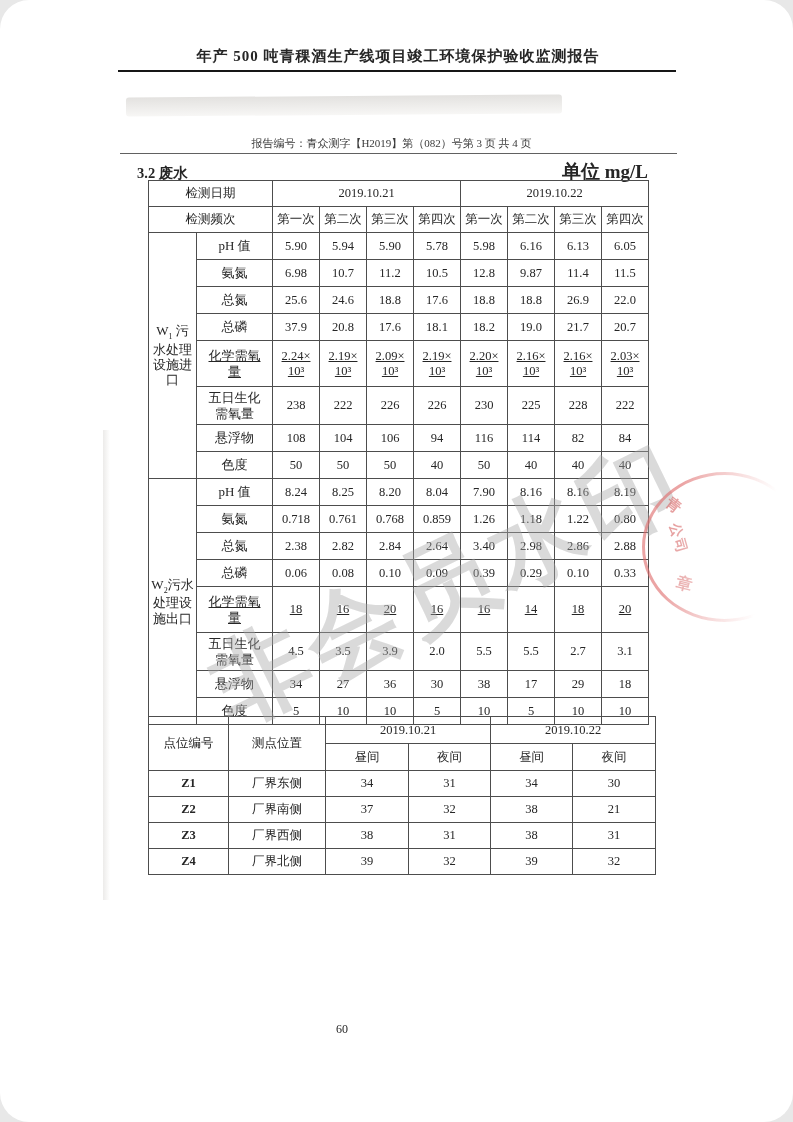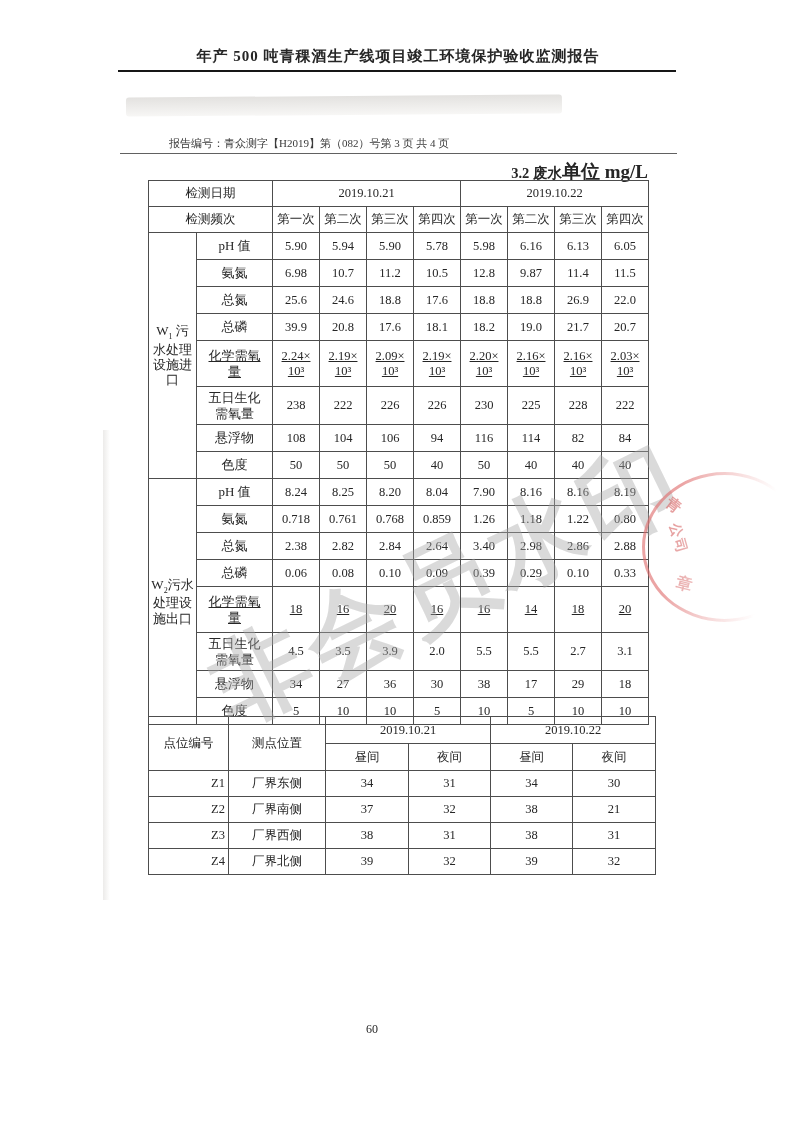--- a/index.html
+++ b/index.html
@@ -1,33 +1,33 @@
 <!DOCTYPE html>
 <html><head>
 <meta charset="utf-8">
 <style>
   html,body{margin:0;padding:0;background:#e8e8e8;}
   .sheet{
     position:relative;width:793px;height:1122px;margin:0 auto;
     background:#ffffff;overflow:hidden;
-    font-family:"Liberation Serif","DejaVu Serif",serif;color:#262626;
+    font-family:"Liberation Serif","DejaVu Serif",serif;color:#262626;border-radius:29px;
   }
   
   .doc-title{position:absolute;top:47px;left:120px;width:556px;text-align:center;
     font-size:15px;font-weight:bold;letter-spacing:1px;}
   .title-rule{position:absolute;top:70px;left:118px;width:558px;height:2px;background:#171717;}
   .scan-shadow-top{position:absolute;top:96px;left:126px;width:436px;height:19px;
     background:linear-gradient(#d7d5d2,#f4f3f1);opacity:.7;transform:rotate(-.4deg);border-radius:3px;}
   .scan-shadow-left{position:absolute;top:430px;left:103px;width:7px;height:470px;
     background:linear-gradient(to right,#d9d7d4,rgba(255,255,255,0));opacity:.5;}
   .report-row{position:absolute;top:136px;left:137px;width:509px;display:flex;
-    justify-content:flex-start;font-size:11px;color:#3a3a3a;margin-left:32px;}
+    justify-content:center;font-size:11px;color:#3a3a3a;}
   .report-underline{position:absolute;top:153px;left:120px;width:557px;height:1px;background:#3a3a3a;opacity:.8;}
   
-  .sec-row{position:absolute;display:flex;justify-content:flex-end;align-items:baseline;}
+  .sec-row{position:absolute;display:flex;justify-content:space-between;align-items:baseline;}
   .sec-row.s1{top:159px;left:137px;width:511px;}
   .sec-row.s2{top:689px;left:137px;width:518px;}
   .sec-heading{font-size:14.5px;font-weight:bold;}
   .sec-unit{font-size:19px;font-weight:bold;}
   
   table{border-collapse:collapse;table-layout:fixed;position:absolute;
     font-size:12.5px;color:#262626;}
   table,td,th{border:1px solid #4d4d4d;}
   table{border:1.5px solid #3c3c3c;}
   td{text-align:center;vertical-align:middle;padding:1px 3px;line-height:1.18;
@@ -36,38 +36,38 @@
   .noise-table{top:716px;left:148px;width:507px;}
   tr.hdr{height:26px;}
   tr.reg{height:27px;}
   tr.tall{height:46px;text-decoration:underline;}
   tr.med{height:38px;}
   tr.nhdr{height:27px;}
   tr.nreg{height:26px;}
   .group-cell{font-size:13px;padding:1px 2px;}
   .param{font-size:13px;padding:1px 6px;}
   sub{font-size:.62em;}
-  .noise-id{font-weight:normal;text-align:right;}
+  .noise-id{font-weight:bold;}
   
   .watermark{position:absolute;top:440px;left:148px;width:600px;height:290px;
     display:flex;align-items:center;justify-content:center;
     transform:rotate(-26deg);font-size:96px;font-weight:bold;letter-spacing:6px;
     color:#a9a9a9;opacity:.42;z-index:6;pointer-events:none;white-space:nowrap;}
   
   .stamp{position:absolute;top:472px;left:642px;width:165px;height:150px;z-index:7;
     pointer-events:none;
     -webkit-mask-image:linear-gradient(100deg,#000 22%,rgba(0,0,0,.35) 52%,transparent 72%);
     mask-image:linear-gradient(100deg,#000 22%,rgba(0,0,0,.35) 52%,transparent 72%);}
   .stamp-ring{position:absolute;inset:0;border:3px solid rgba(223,108,108,.62);border-radius:50%;}
   .stamp-frag{position:absolute;color:rgba(214,96,96,.6);font-weight:bold;}
   .stamp-frag.f1{left:24px;top:24px;font-size:15px;transform:rotate(38deg);}
   .stamp-frag.f2{left:20px;top:58px;font-size:14px;transform:rotate(74deg);letter-spacing:2px;}
   .stamp-frag.f3{left:34px;top:102px;font-size:16px;transform:rotate(14deg);}
   
-  .footer-page{position:absolute;top:1022px;left:0;width:684px;text-align:center;font-size:12px;padding-left:30px;}
+  .footer-page{position:absolute;top:1022px;left:0;width:684px;text-align:center;font-size:12px;}
 </style>
 </head>
 <body>
 
 <div class="sheet">
 
   <div class="doc-title">年产 500 吨青稞酒生产线项目竣工环境保护验收监测报告</div>
   <div class="title-rule"></div>
   <div class="scan-shadow-top"></div>
   <div class="scan-shadow-left"></div>
@@ -144,21 +144,21 @@
           <td>24.6</td>
           <td>18.8</td>
           <td>17.6</td>
           <td>18.8</td>
           <td>18.8</td>
           <td>26.9</td>
           <td>22.0</td>
         </tr>
         <tr class="reg">
           <td class="param">总磷</td>
-          <td>39.9</td>
+          <td>37.9</td>
           <td>20.8</td>
           <td>17.6</td>
           <td>18.1</td>
           <td>18.2</td>
           <td>19.0</td>
           <td>21.7</td>
           <td>20.7</td>
         </tr>
         <tr class="tall">
           <td class="param">化学需氧量</td>

